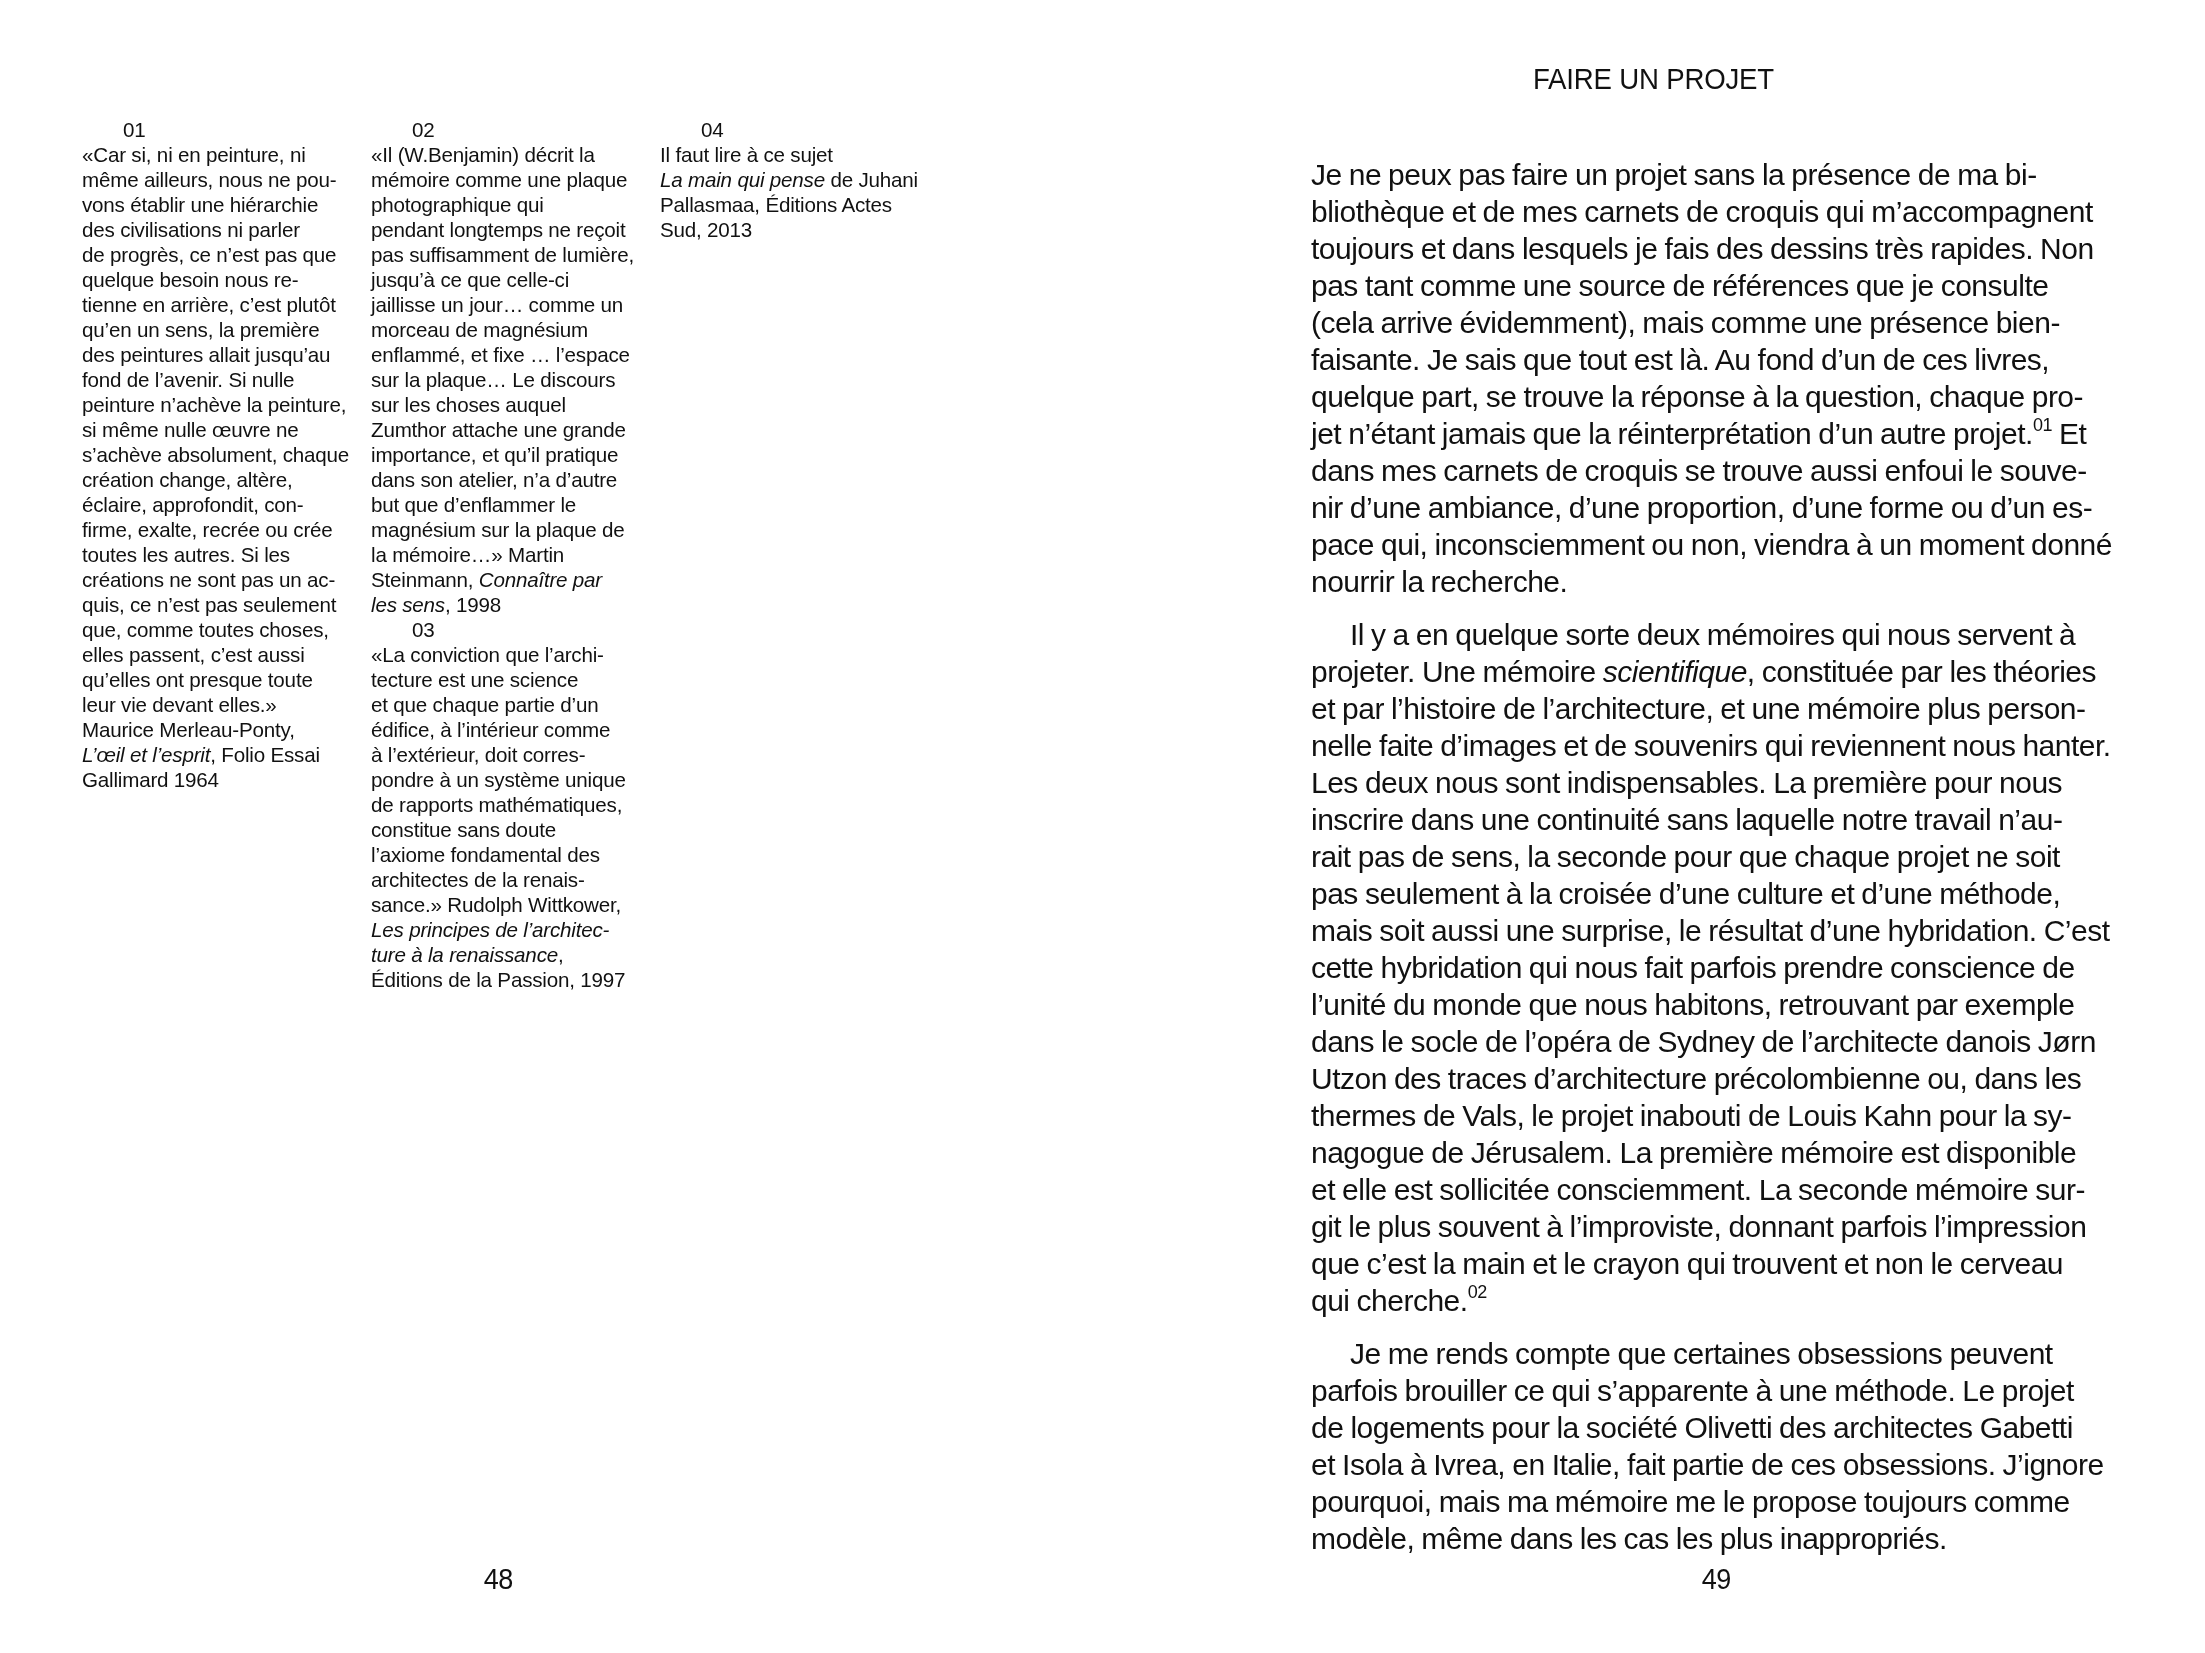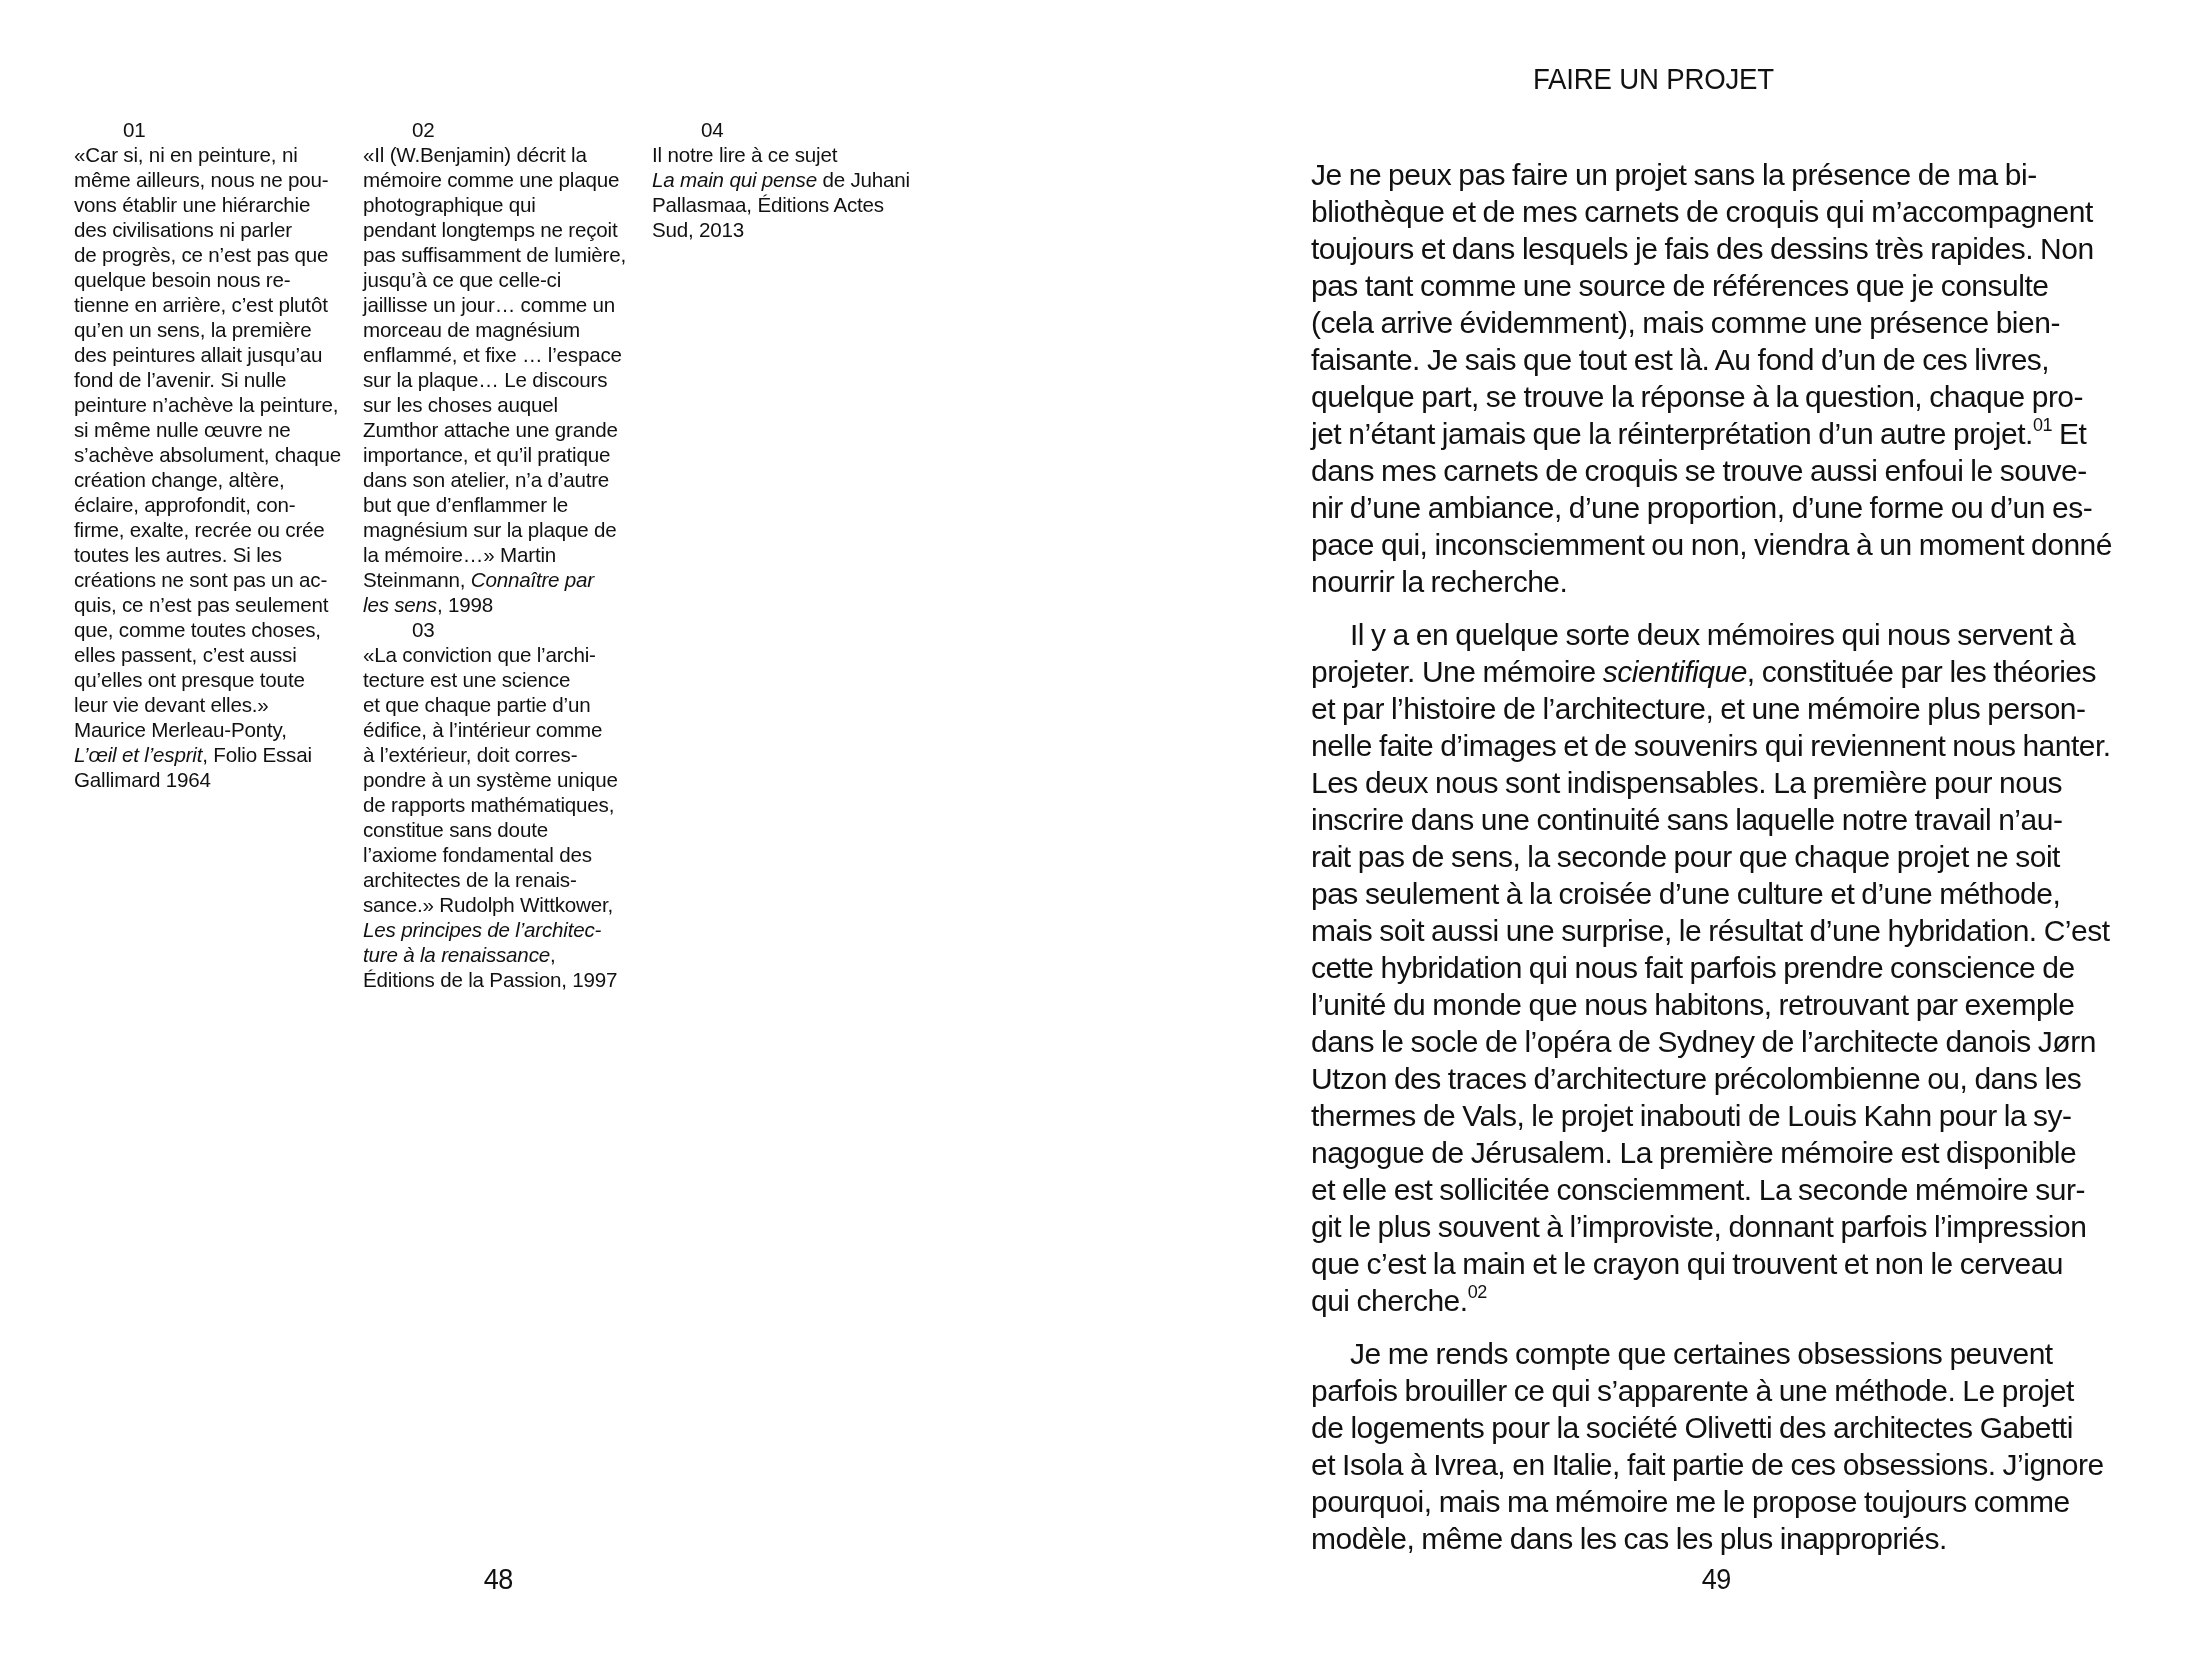--- a/index.html
+++ b/index.html
@@ -13,21 +13,21 @@
 
   .note-col {
     position: absolute; top: 117px; width: 276px;
     font-size: 20.6px; line-height: 25px; letter-spacing: -0.2px;
   }
   .note-col.c1 { left: 74px; }
   .note-col.c2 { left: 363px; }
   .note-col.c3 { left: 652px; }
   .note { margin: 0; }
   .note-num { display: block; padding-left: 49px; }
-  .note-text { display: block; white-space: pre-line; }
+  .note-text { display: block; white-space: pre-line; margin-left: 8px; }
   .note-text i { }
 
   .running-head {
     position: absolute; top: 62px; left: 1102px; width: 1103px;
     text-align: center; font-size: 30px; letter-spacing: -0.2px;
     transform: scaleX(0.92);
   }
   .body-text {
     position: absolute; top: 140px; left: 1295px; width: 852px;
     font-size: 30px; line-height: 37px;
@@ -117,21 +117,21 @@
 architectes de la renais-
 sance.» Rudolph Wittkower,
 </span><i>Les principes de l’architec-
 ture à la renaissance</i><span>,
 Éditions de la Passion, 1997</span></span>
     </p>
   </div>
   <div class="note-col c3">
     <p class="note">
       <span class="note-num">04</span>
-      <span class="note-text"><span>Il notre lire à ce sujet
+      <span class="note-text"><span>Il faut lire à ce sujet
 </span><i>La main qui pense</i><span> de Juhani
 Pallasmaa, Éditions Actes
 Sud, 2013</span></span>
     </p>
   </div>
   <div class="folio left">48</div>
 </div>
 
 <div class="running-head">FAIRE UN PROJET</div>
 

